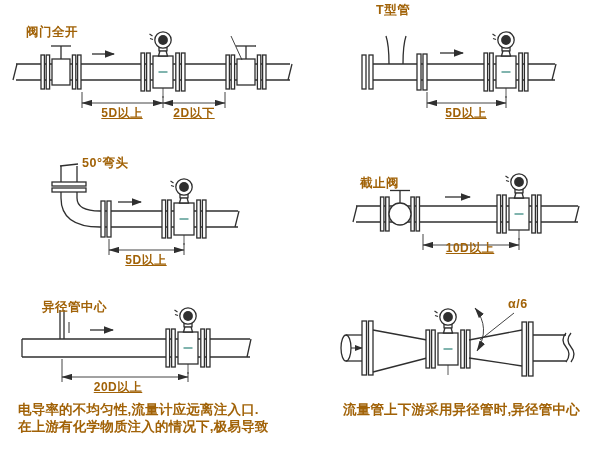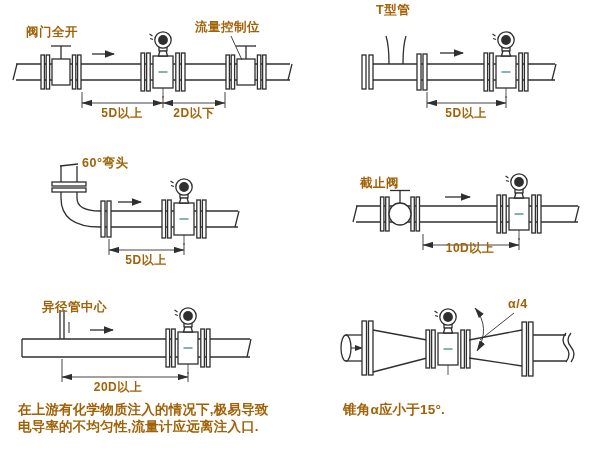--- a/index.html
+++ b/index.html
@@ -1,20 +1,20 @@
 <!DOCTYPE html>
 <html><head>
 <meta charset="utf-8">
 <style>
   html,body{margin:0;padding:0;background:#fff;}
   .canvas{position:relative;width:600px;height:450px;background:#ffffff;overflow:hidden;
           font-family:"Liberation Sans","DejaVu Sans",sans-serif;color:#a16207;}
   svg.diag{position:absolute;overflow:visible;}
   .dlabel{position:absolute;font-size:12.5px;font-weight:700;white-space:nowrap;letter-spacing:.5px;}
-  .dim{position:absolute;font-size:12px;font-weight:700;white-space:nowrap;transform:translateX(-50%);letter-spacing:.5px;}
+  .dim{position:absolute;font-size:12px;font-weight:700;white-space:nowrap;transform:translateX(-50%);letter-spacing:.5px;text-decoration:underline;}
   .caption{position:absolute;font-size:13.5px;font-weight:700;line-height:17px;white-space:nowrap;letter-spacing:.2px;}
 </style>
 </head>
 <body>
 
 <div class="canvas">
 
   <svg width="0" height="0" style="position:absolute">
     <defs>
       <marker id="fa" viewBox="0 0 10 10" refX="9" refY="5" markerWidth="8" markerHeight="8" orient="auto-start-reverse">
@@ -73,21 +73,20 @@
     <line x1="227" y1="28" x2="238" y2="52" stroke-width="0.9"></line>
     <g stroke-width="0.9">
       <line x1="78" y1="84" x2="78" y2="100"></line>
       <line x1="221" y1="84" x2="221" y2="100"></line>
       <line x1="159" y1="88" x2="159" y2="100"></line>
       <line x1="78" y1="95" x2="159" y2="95" marker-start="url(#da)" marker-end="url(#da)"></line>
       <line x1="159" y1="95" x2="221" y2="95" marker-start="url(#da)" marker-end="url(#da)"></line>
     </g>
   </svg>
   <div class="dlabel" style="left:26px;top:24px">阀门全开</div>
-  <div class="dlabel" style="left:195px;top:19px">流量控制位</div>
   <div class="dim" style="left:122px;top:105px">5D以上</div>
   <div class="dim" style="left:194px;top:105px">2D以下</div>
 
   <svg class="diag" style="left:310px;top:8px" width="288" height="130" viewBox="0 0 288 130" stroke="#2f2f2f" stroke-width="1.3" fill="none">
     <g>
       <line x1="59" y1="56" x2="245" y2="56"></line>
         <line x1="59" y1="72" x2="245" y2="72"></line>
       <line x1="246" y1="56" x2="242" y2="72"></line>
     </g>
     <g>
@@ -137,21 +136,21 @@
       <rect x="103" y="53" width="4" height="36" fill="#fff"></rect>
     </g>
     <line x1="114" y1="54" x2="137" y2="54" marker-end="url(#fa)"></line>
     <use href="#meter" x="180" y="71"></use>
     <g stroke-width="0.9">
       <line x1="105" y1="91" x2="105" y2="107"></line>
       <line x1="180" y1="95" x2="180" y2="107"></line>
       <line x1="105" y1="102" x2="180" y2="102" marker-start="url(#da)" marker-end="url(#da)"></line>
     </g>
   </svg>
-  <div class="dlabel" style="left:82px;top:155px">60°弯头</div>
+  <div class="dlabel" style="left:82px;top:155px">50°弯头</div>
   <div class="dim" style="left:146px;top:252px">5D以上</div>
 
   <svg class="diag" style="left:310px;top:148px" width="288" height="137" viewBox="0 0 288 137" stroke="#2f2f2f" stroke-width="1.3" fill="none">
     <g>
       <line x1="46" y1="58" x2="268" y2="58"></line>
         <line x1="46" y1="74" x2="268" y2="74"></line>
       <line x1="47" y1="58" x2="43" y2="74"></line>
         <line x1="269" y1="58" x2="265" y2="74"></line>
     </g>
     <use href="#gvalve" x="90" y="66"></use>
@@ -217,23 +216,23 @@
       <line x1="223" y1="47" x2="256" y2="47"></line>
         <line x1="223" y1="73" x2="256" y2="73"></line>
       <path d="M256,45 q-6,7 0,14 q6,7 0,15"></path>
       <path d="M261,45 q-6,7 0,14 q6,7 0,15"></path>
     </g>
     <g stroke-width="0.9">
       <line x1="170" y1="52" x2="204" y2="25"></line>
       <path d="M165,20 Q181,40 167,63" marker-start="url(#da)" marker-end="url(#da)"></path>
     </g>
   </svg>
-  <div class="dlabel" style="left:508px;top:297px">α/4</div>
+  <div class="dlabel" style="left:508px;top:297px">α/6</div>
 
   <div class="caption" style="left:18px;top:401px">
+    <div>电导率的不均匀性,流量计应远离注入口.</div>
     <div>在上游有化学物质注入的情况下,极易导致</div>
-    <div>电导率的不均匀性,流量计应远离注入口.</div>
   </div>
   <div class="caption" style="left:343px;top:401px">
-    <div>锥角α应小于15°.</div>
+    <div>流量管上下游采用异径管时,异径管中心</div>
   </div>
 
 </div>
 
 </body></html>

